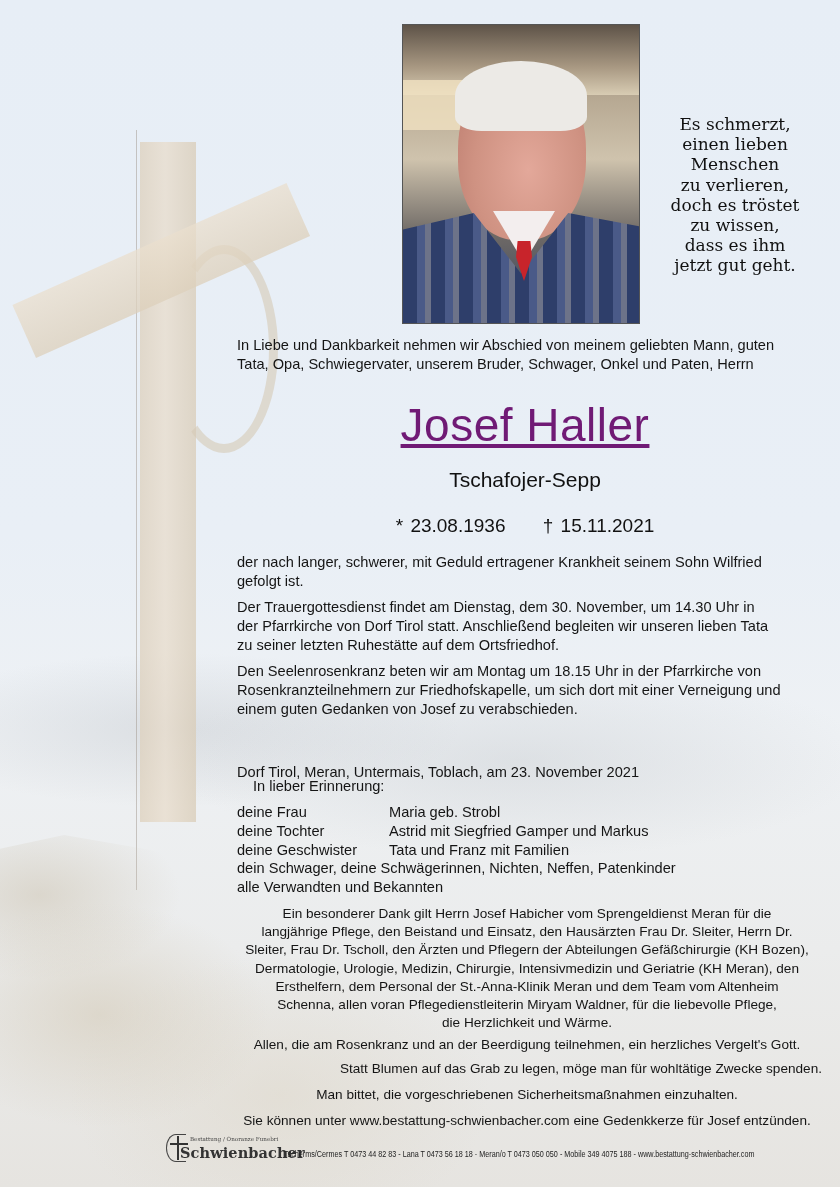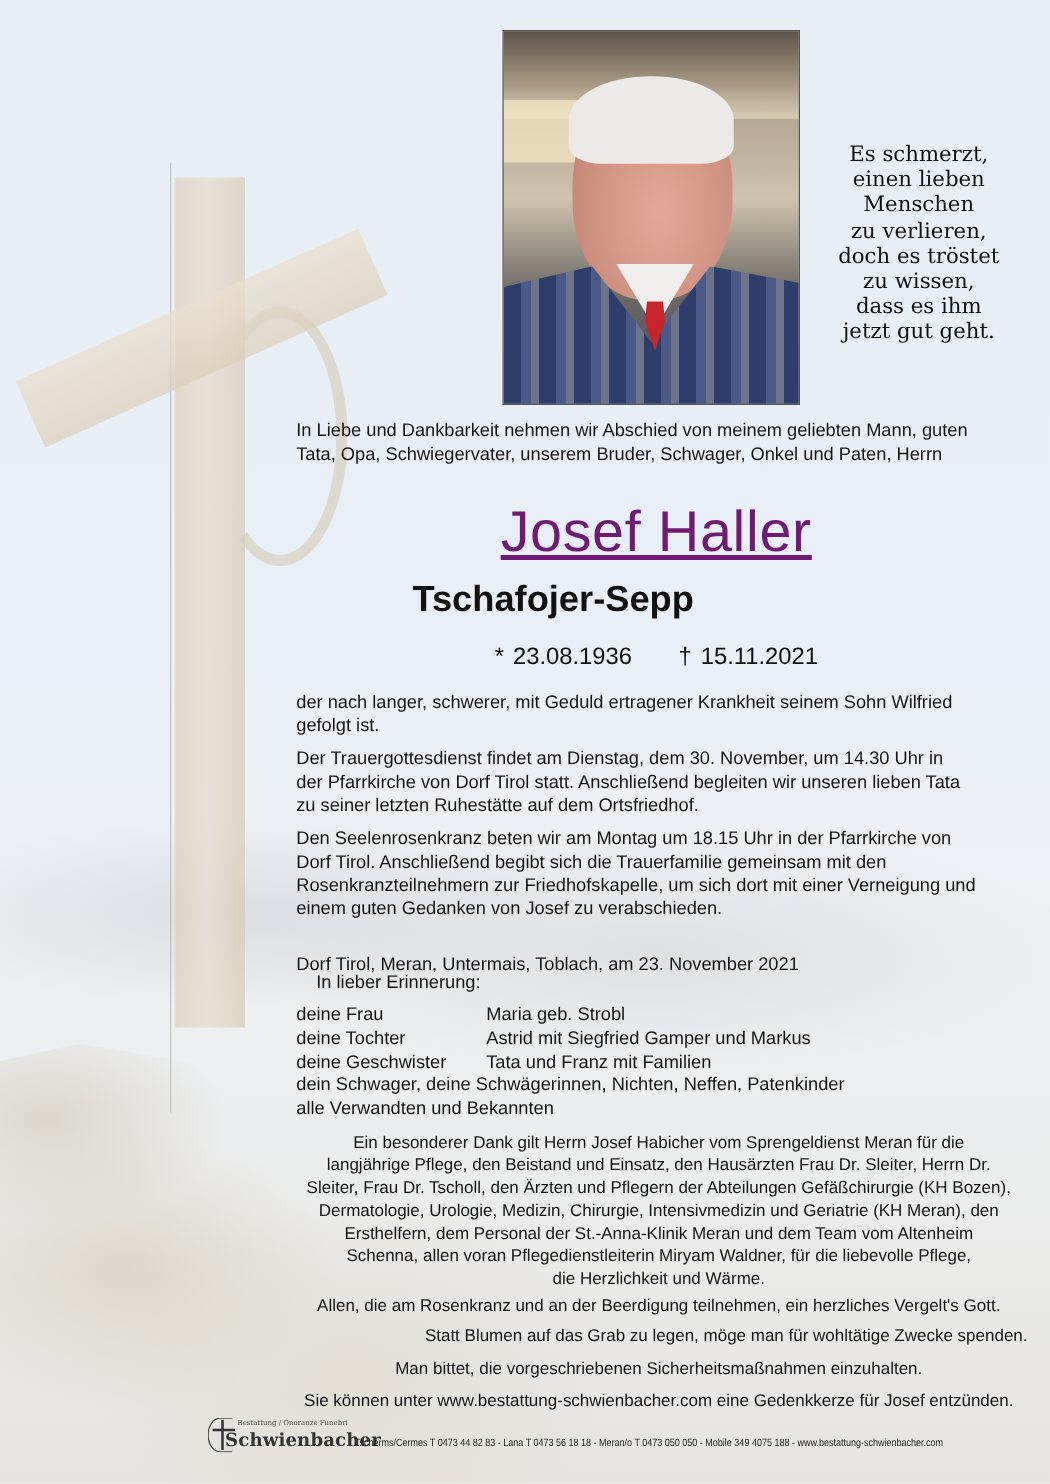--- a/index.html
+++ b/index.html
@@ -74,22 +74,22 @@
     text-align: center; font-family: "DejaVu Serif", serif; 
     font-size: 17px; line-height: 20.2px; color: #111;
   }
   .poem div { white-space: nowrap; }
 
   .sans { font-family: "Liberation Sans", sans-serif; }
   .block { position: absolute; left: 237px; width: 580px; font-size: 14.6px; line-height: 18.8px; color: #151515; }
   .intro { top: 336px; }
   .name { position: absolute; left: 300px; width: 450px; top: 398px; text-align: center;
     font-size: 46px; line-height: 54px; color: #701a75; letter-spacing: 0.5px; text-decoration: underline; }
-  .nick { position: absolute; left: 330px; width: 390px; top: 465px; text-align: left;
-    font-size: 29px; line-height: 30px; color: #111; font-weight: bold; }
+  .nick { position: absolute; left: 330px; width: 390px; top: 465px; text-align: center;
+    font-size: 21px; line-height: 30px; color: #111; }
   .dates { position: absolute; left: 330px; width: 390px; top: 513px; text-align: center;
     font-size: 19px; line-height: 26px; color: #111; word-spacing: 2px; }
   .dates span + span { margin-left: 30px; }
   .p1 { top: 553px; }
   .p2 { top: 598px; }
   .p3 { top: 662px; }
   .place { top: 739px; margin-top: 24px; }
   .remember { top: 777px; margin-left: 16px; }
   .family { top: 803px; }
   .family .row { display: flex; }
@@ -165,21 +165,20 @@
 </div>
 
 <div class="block p2 sans">
   <div>Der Trauergottesdienst findet am Dienstag, dem 30. November, um 14.30 Uhr in</div>
   <div>der Pfarrkirche von Dorf Tirol statt. Anschließend begleiten wir unseren lieben Tata</div>
   <div>zu seiner letzten Ruhestätte auf dem Ortsfriedhof.</div>
 </div>
 
 <div class="block p3 sans">
   <div>Den Seelenrosenkranz beten wir am Montag um 18.15 Uhr in der Pfarrkirche von</div>
-  <div>Dorf Tirol. Anschließend begibt sich die Trauerfamilie gemeinsam mit den</div>
   <div>Rosenkranzteilnehmern zur Friedhofskapelle, um sich dort mit einer Verneigung und</div>
   <div>einem guten Gedanken von Josef zu verabschieden.</div>
 </div>
 
 <div class="block place sans">Dorf Tirol, Meran, Untermais, Toblach, am 23. November 2021</div>
 <div class="block remember sans">In lieber Erinnerung:</div>
 
 <div class="block family sans">
   <div class="row">
     <span class="rel">deine Frau</span>

